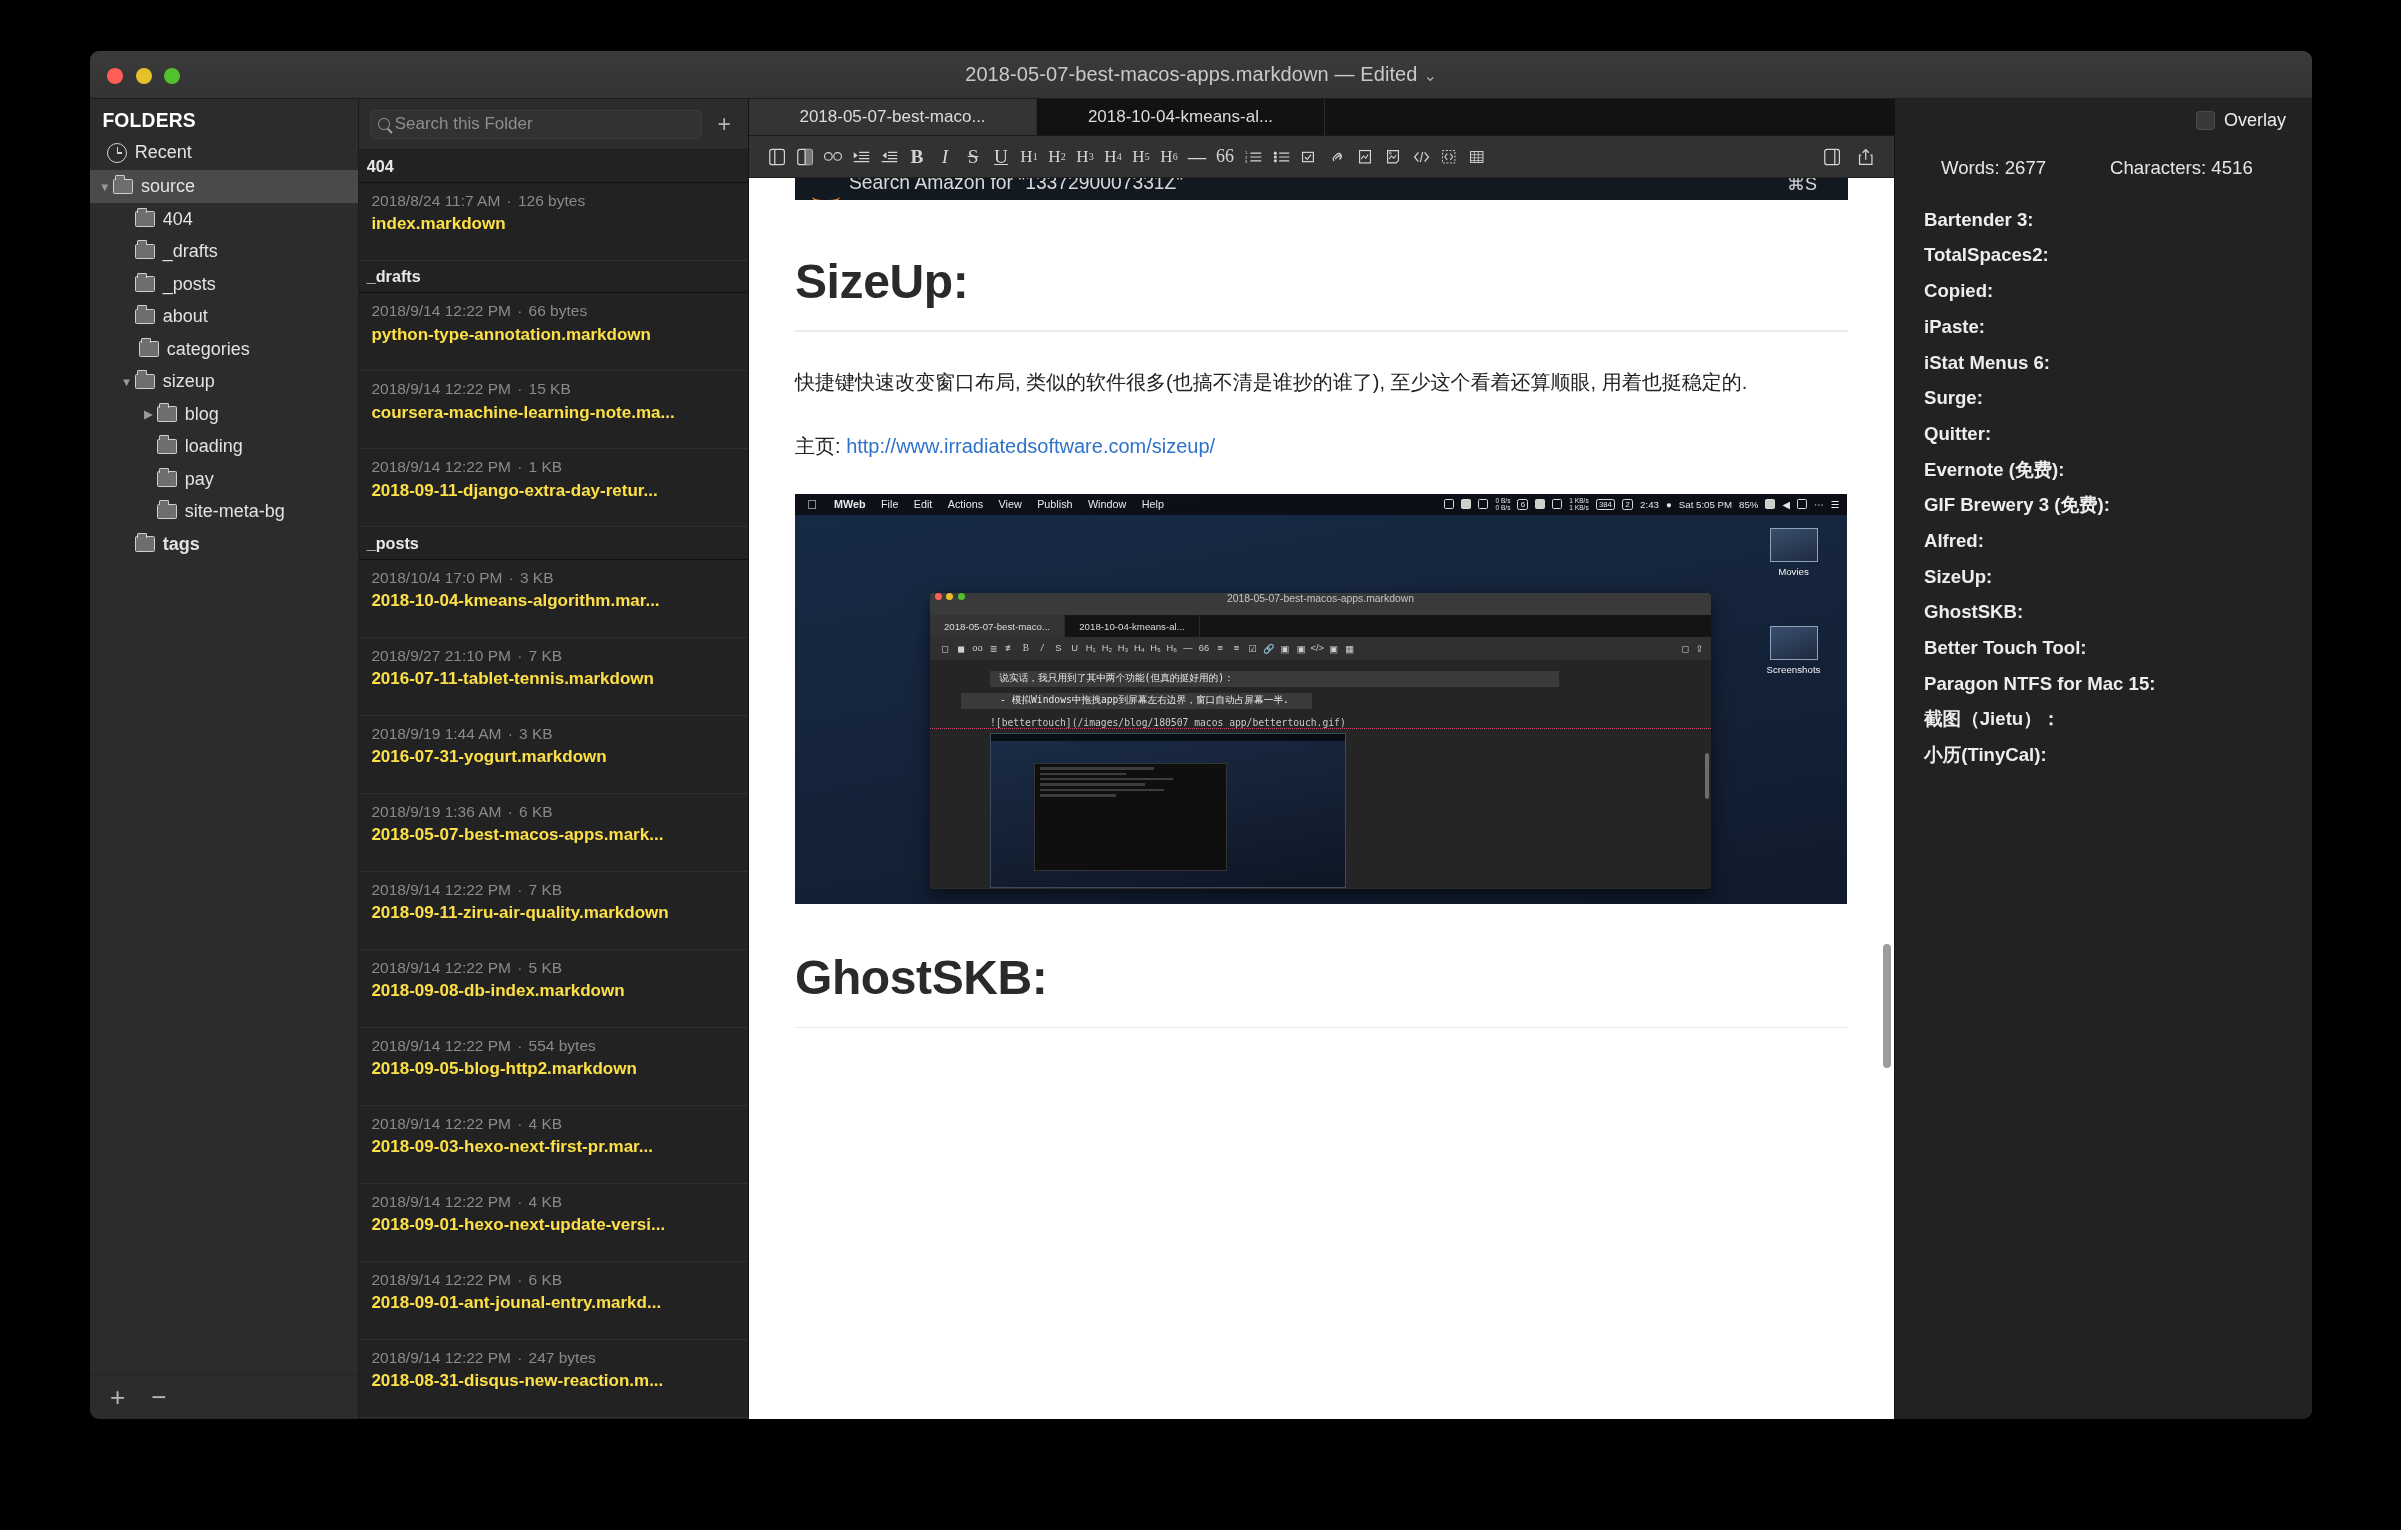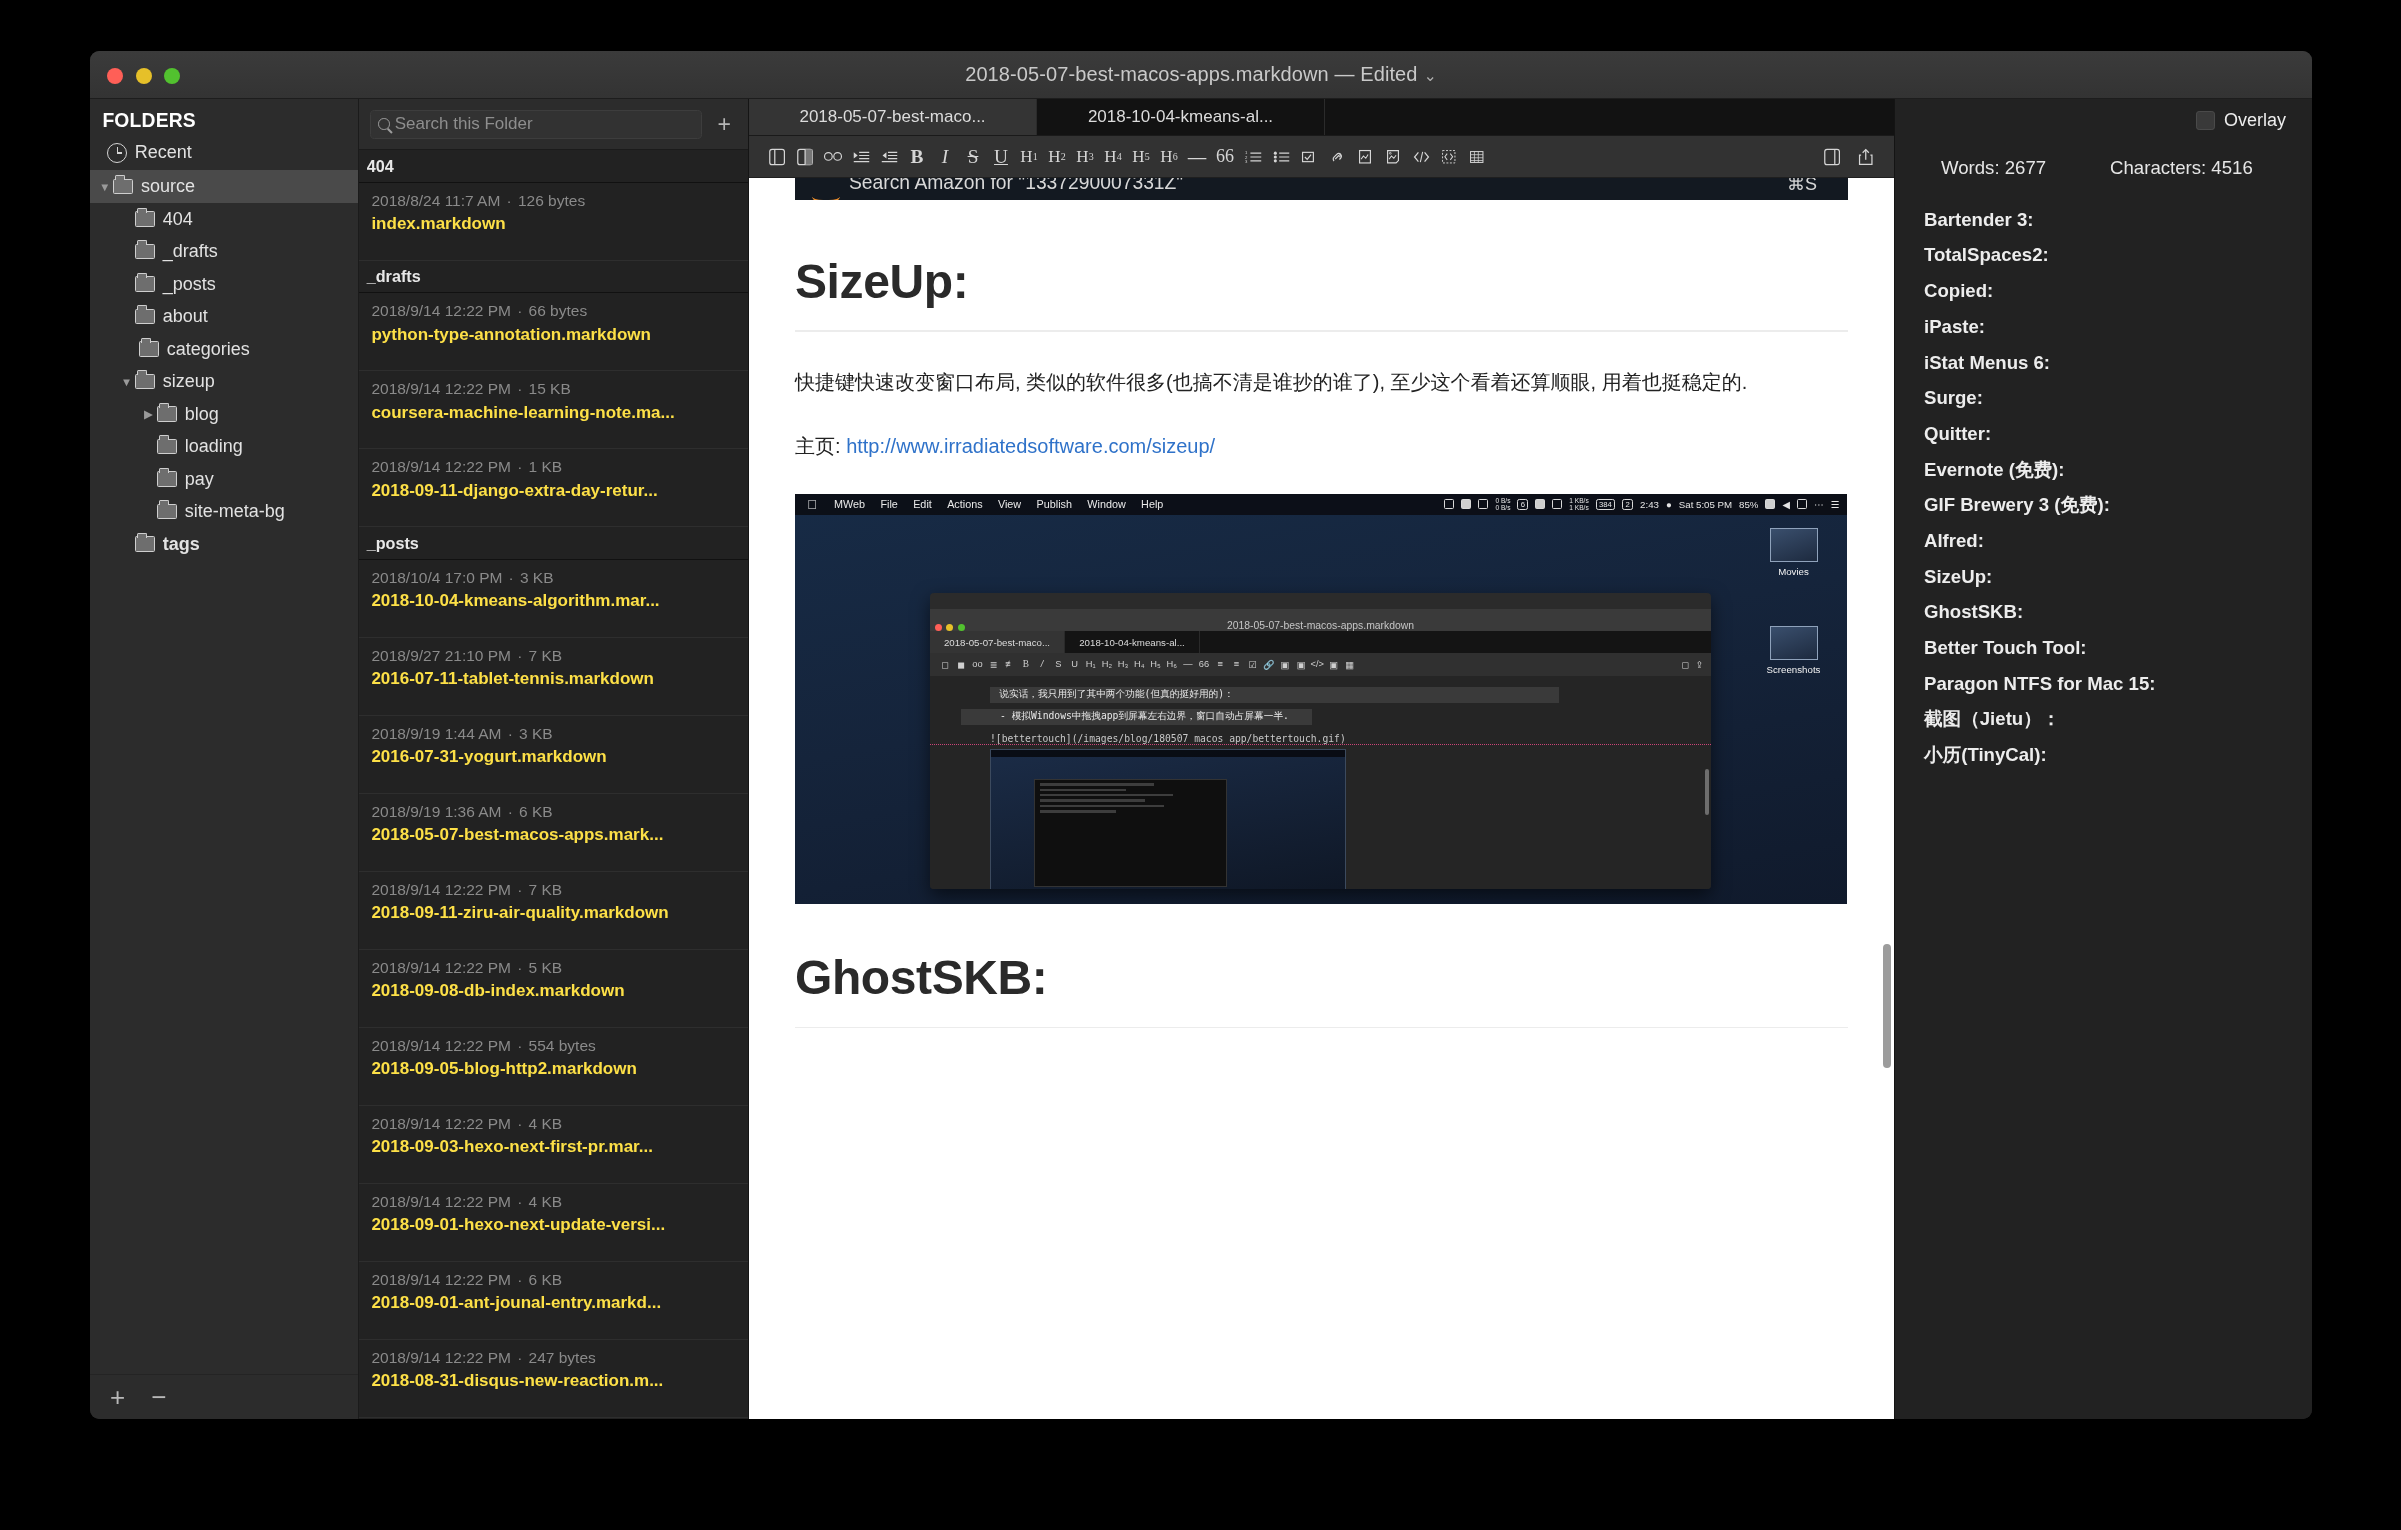--- a/index.html
+++ b/index.html
@@ -236,21 +236,21 @@
     background: linear-gradient(170deg,#172b46 0%, #15243b 45%, #101a2c 100%);
     position: relative; overflow: hidden;
   }
   #shot-menubar {
     height: 21px; background: rgba(10,12,18,.86);
     display: flex; align-items: center; gap: 0; padding: 0 7.7px;
     color: #eaeaea; font-size: 10.8px; white-space: nowrap;
   }
   #shot-menubar .mi { padding: 0 7.7px; }
   #shot-menubar .mi.apple { font-size: 13px; padding: 0 9.3px 0 4.6px; }
-  #shot-menubar .mi.app-name { font-weight: normal; }
+  #shot-menubar .mi.app-name { font-weight: bold; }
   #shot-right-items {
     margin-left: auto; display: flex; align-items: center; gap: 7px;
     font-size: 9.7px; color: #e6e6e6;
   }
   .sq { width: 10px; height: 10px; border: 1.1px solid #d9d9d9; border-radius: 1.5px; display:inline-block;}
   .sq.filled { background:#cfcfcf; }
   .pill { padding: 0 2.3px; border: 1.1px solid #d9d9d9; border-radius: 2.3px; font-size: 7.7px; }
   .netrate { font-size: 6.6px; line-height: 1.15; text-align: right; }
 
   .desk-icon { position: absolute; right: 18px; text-align: center; width: 71px; }
@@ -262,21 +262,21 @@
   .desk-icon .lbl { color: #f2f2f2; font-size: 9.7px; }
 
   
   #inner-win {
     position: absolute; left: 135px; top: 99px; width: 781px; height: 296px;
     background: #2b2b2b; border-radius: 3.9px; overflow: hidden;
     box-shadow: 0 6.2px 18.6px rgba(0,0,0,.55);
   }
   #inner-title {
     height: 22.4px; background: #3a3a3a; position: relative;
-    display: flex; align-items: flex-end; margin-top: 16px;
+    display: flex; align-items: flex-start;
   }
   #inner-title .ltl { width: 7px; height: 7px; border-radius: 50%; margin-left: 4.6px; }
   #inner-title .t { position: absolute; left:0; right:0; text-align:center; color:#c6c6c6; font-size: 10.4px; }
   #inner-tabs { height: 21.7px; background: #141414; display: flex; }
   #inner-tabs .it { width: 135px; display:flex; align-items:center; justify-content:center; color:#dcdcdc; font-size: 9.7px; border-right:0.8px solid #2a2a2a; white-space: nowrap; overflow:hidden;}
   #inner-tabs .it.active { background: #343434; }
   #inner-toolbar { height: 23px; background: #303030; display:flex; align-items:center; padding: 0 7.7px; gap: 1.5px; color:#cfcfcf; font-size: 9.3px; position: relative;}
   #inner-toolbar .itb { width: 14.7px; text-align:center; }
   #inner-toolbar .right { position:absolute; right: 7.7px; display:flex; gap:6.2px;}
   #inner-editor { background: #252525; height: 228px; padding: 10.8px 0 0 0; position: relative; overflow: hidden; }

